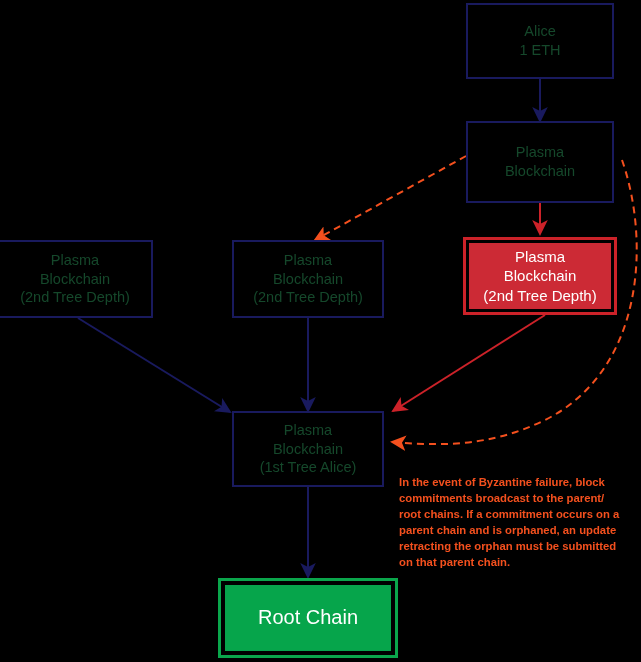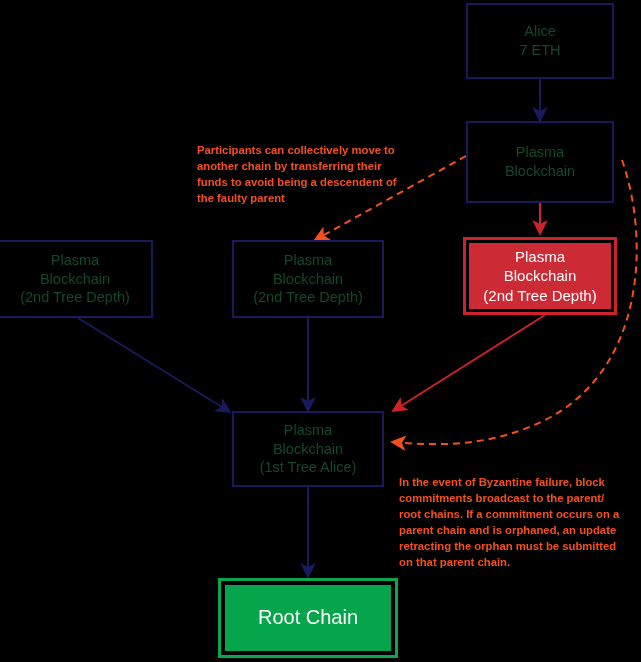--- a/index.html
+++ b/index.html
@@ -134,21 +134,21 @@
       <path d="M466,156 L315,240" fill="none" stroke="#f4501e" stroke-width="2" stroke-dasharray="7,5" marker-end="url(#arrowOrange)"></path>
     </g>
 
     <g>
       <path d="M622,160 C650,240 645,370 545,420 C490,447 440,446 392,442" fill="none" stroke="#f4501e" stroke-width="2" stroke-dasharray="7,5" marker-end="url(#arrowOrange)"></path>
     </g>
   </svg>
 
   <div class="node node-plain" style="left:466px; top:3px; width:148px; height:76px;">
     <span class="line">Alice</span>
-    <span class="line">7 ETH</span>
+    <span class="line">1 ETH</span>
   </div>
 
   <div class="node node-plain" style="left:466px; top:121px; width:148px; height:82px;">
     <span class="line">Plasma</span>
     <span class="line">Blockchain</span>
   </div>
 
   <div class="node node-fault" style="left:463px; top:237px; width:154px; height:78px;">
     <div class="inner">
       <span class="line">Plasma</span>
@@ -174,17 +174,16 @@
     <span class="line">Blockchain</span>
     <span class="line">(1st Tree Alice)</span>
   </div>
 
   <div class="node node-root" style="left:218px; top:578px; width:180px; height:80px;">
     <div class="inner">
       <span class="line">Root Chain</span>
     </div>
   </div>
 
-  <div class="annotation ann-left">Participants can collectively move to another chain by transferring their funds to avoid being a descendent of the faulty parent</div>
 
   <div class="annotation ann-right">In the event of Byzantine failure, block commitments broadcast to the parent/ root chains. If a commitment occurs on a parent chain and is orphaned, an update retracting the orphan must be submitted on that parent chain.</div>
 
 </div>
 
 </body></html>

